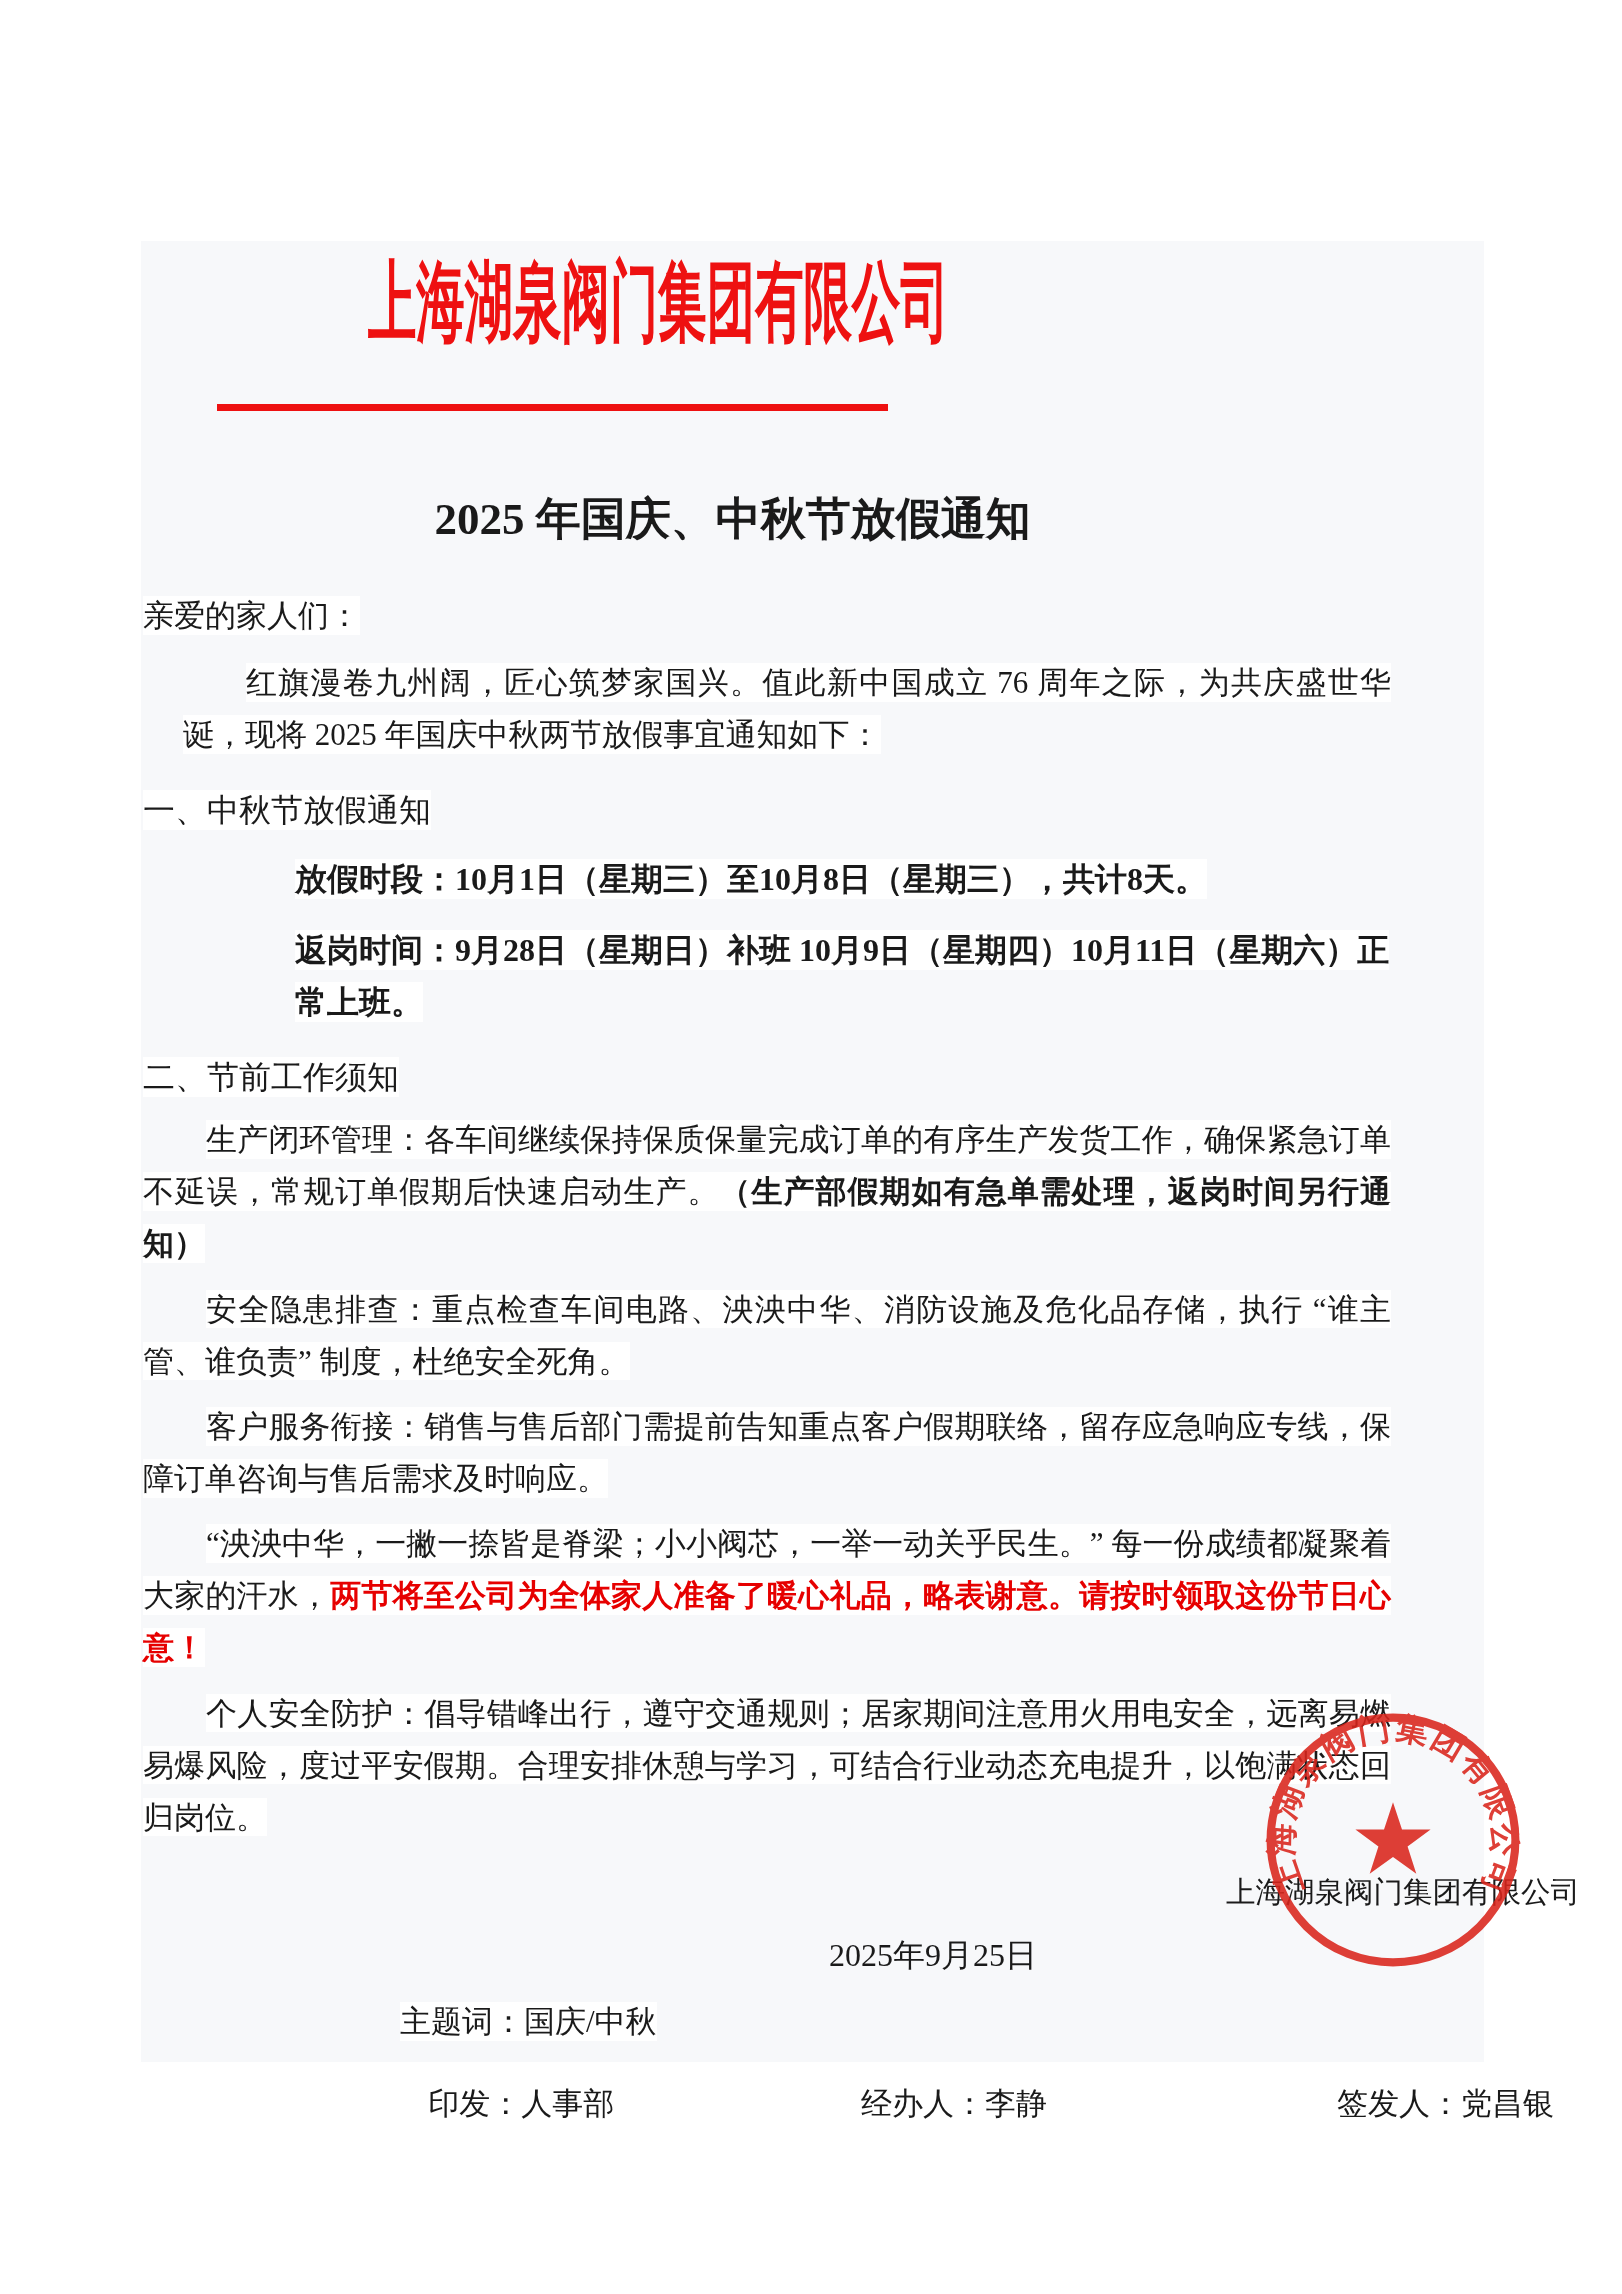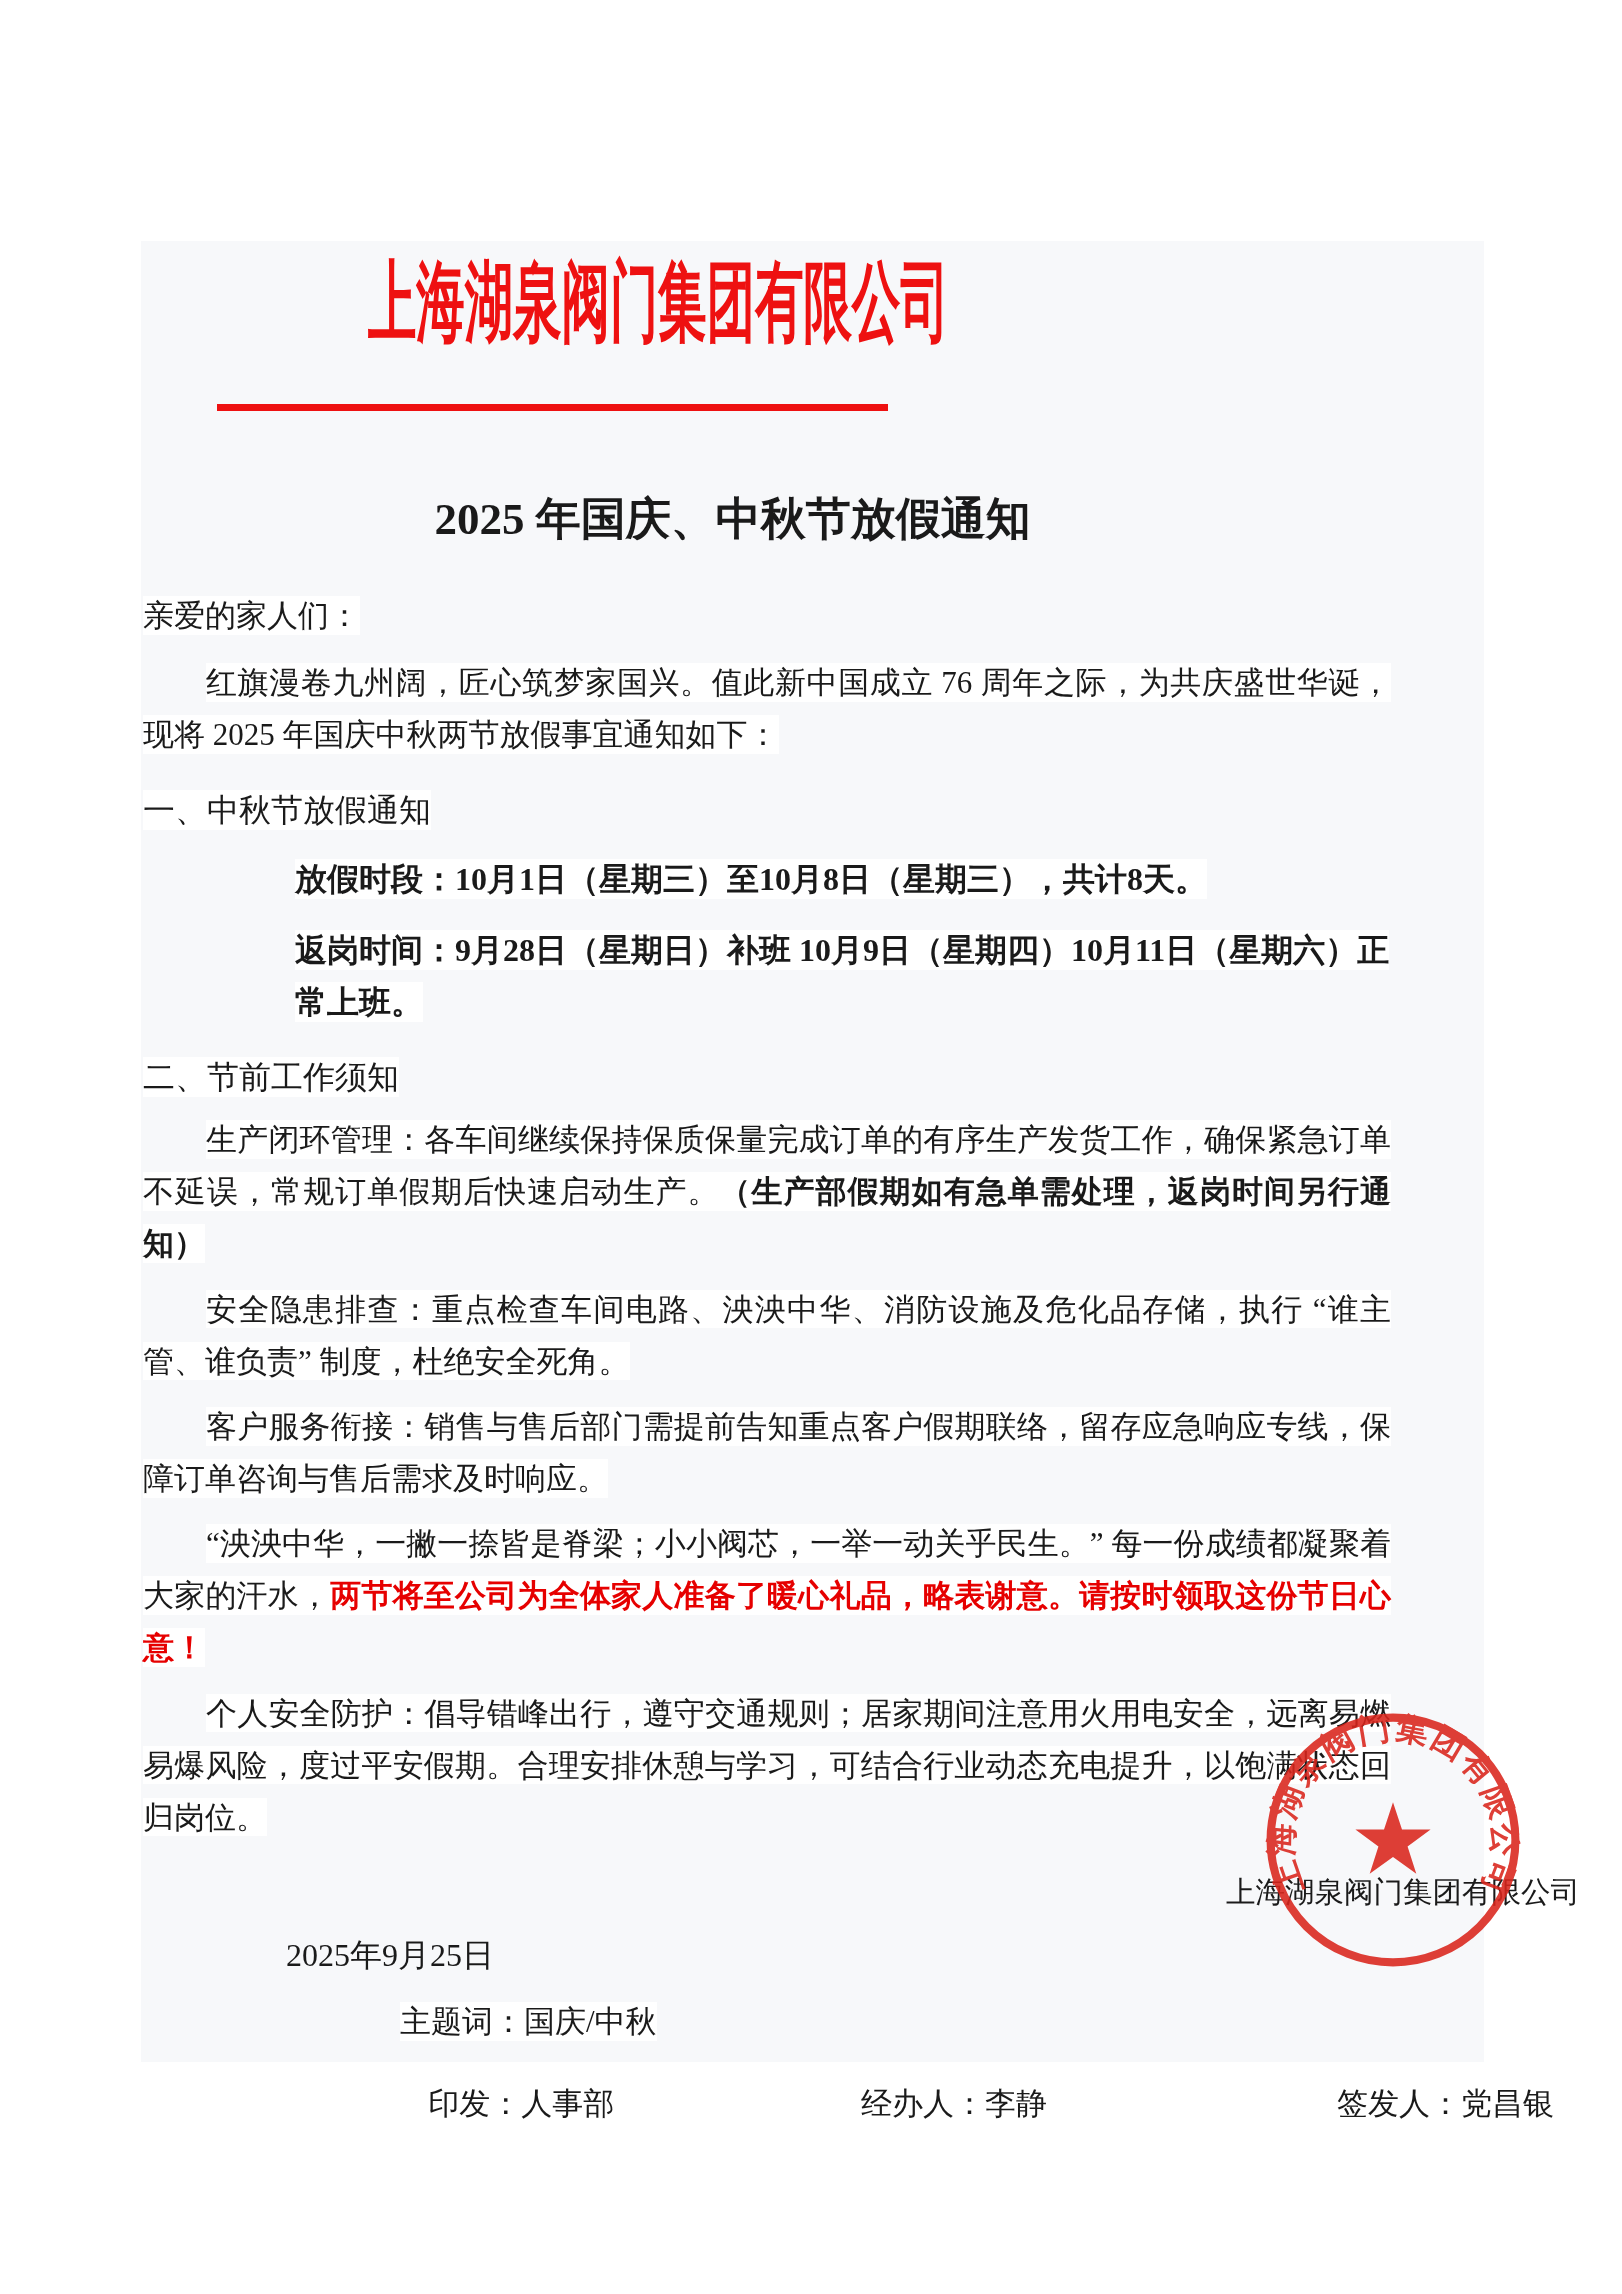--- a/index.html
+++ b/index.html
@@ -39,35 +39,35 @@
   }
 
   .greeting{margin:44px 0 4px 143px;font-size:31px;line-height:48px;}
 
   .body-col{
     margin-left:143px;width:1248px;
     font-size:31px;line-height:52px;
     text-align:justify;text-justify:inter-ideograph;
   }
   .hl{background:#ffffff;box-decoration-break:clone;-webkit-box-decoration-break:clone;padding:1.9px 0;}
-  .intro{margin-top:17px;text-indent:63px;}
+  .intro{margin-top:17px;text-indent:63px;margin-left:40px;}
   .sec-heading{margin-top:25px;font-size:32px;line-height:48px;text-align:left;}
   .sec-heading.h3{margin-top:17px;}
   .para{margin-top:13.3px;}
   .para.first{text-indent:63px;}
   .para.deep{
     margin-top:19px;padding-left:152px;
     text-align:left;font-weight:700;font-size:32px;
   }
   .seg-normal{font-weight:400;}
   .seg-bold{font-weight:700;}
   .seg-red-bold{font-weight:700;color:#e60000;}
 
   .sig{margin:28.5px 0 0 143px;width:1294px;text-align:right;font-size:29.5px;line-height:40px;}
-  .sig-date{margin:21px 0 0 143px;width:1294px;text-align:left;font-size:32px;line-height:44px;}
+  .sig-date{margin:21px 0 0 143px;width:1294px;text-align:center;font-size:32px;line-height:44px;}
 
   .subject{margin:21px 0 0 143px;padding-left:114px;font-size:31px;line-height:48px;}
 
   .issue-row{
     position:relative;
     margin:34px 0 0 271px;width:1208px;height:48px;
     background:#ffffff;
     font-size:31px;line-height:48px;
   }
   .issue-row .cell{position:absolute;top:0;}

